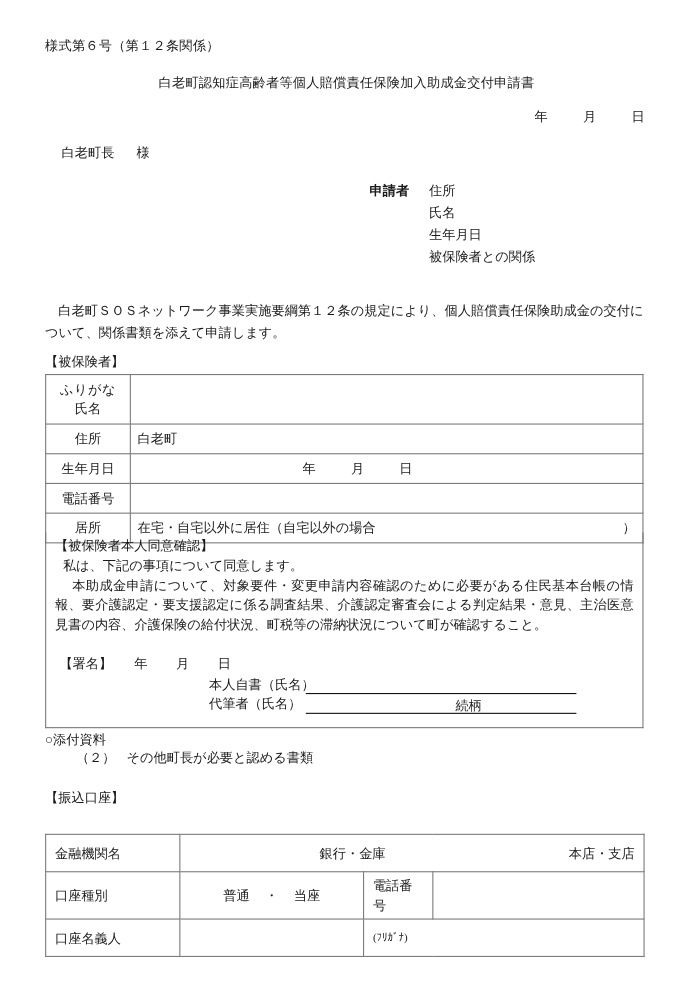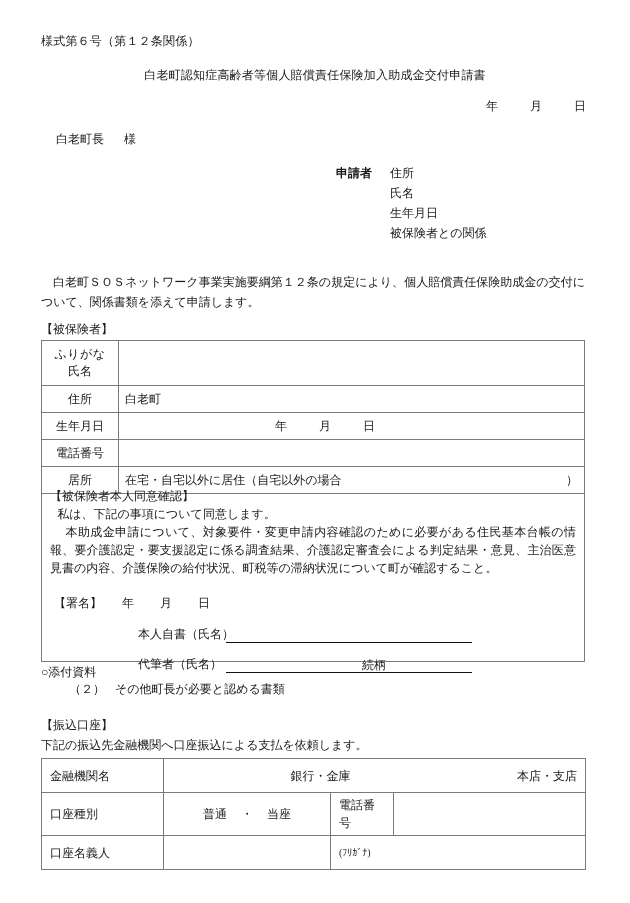--- a/index.html
+++ b/index.html
@@ -174,22 +174,22 @@
     white-space: nowrap;
     line-height: 20px;
   }
   .sign-date .sd-label { width: 68px; flex: none; }
   .sign-date .sd-y { display: inline-block; }
 
   .sign-row {
     display: flex;
     align-items: flex-end;
     white-space: nowrap;
-    margin-top: 12px;
     line-height: 18px;
+    justify-content: center;
   }
   .sign-row .sr-label {
     width: 172px;
     flex: none;
     padding-left: 84px;
     box-sizing: border-box;
   }
   .sign-rule {
     flex: none;
     width: 246px;
@@ -389,21 +389,20 @@
   </div>
 
   <div class="attach">
     <div class="attach-head">○添付資料</div>
     <div class="attach-item">
       <span class="num">（２）</span><span>その他町長が必要と認める書類</span>
     </div>
   </div>
 
   <div class="sec-bank">【振込口座】</div>
-  <div class="bank-note">下記の振込先金融機関へ口座振込による支払を依頼します。</div>
 
   <table class="tbl-bank">
     <colgroup>
       <col style="width:122px">
       <col style="width:167px">
       <col style="width:63px">
       <col style="width:192px">
     </colgroup>
     <tbody>
       <tr>

